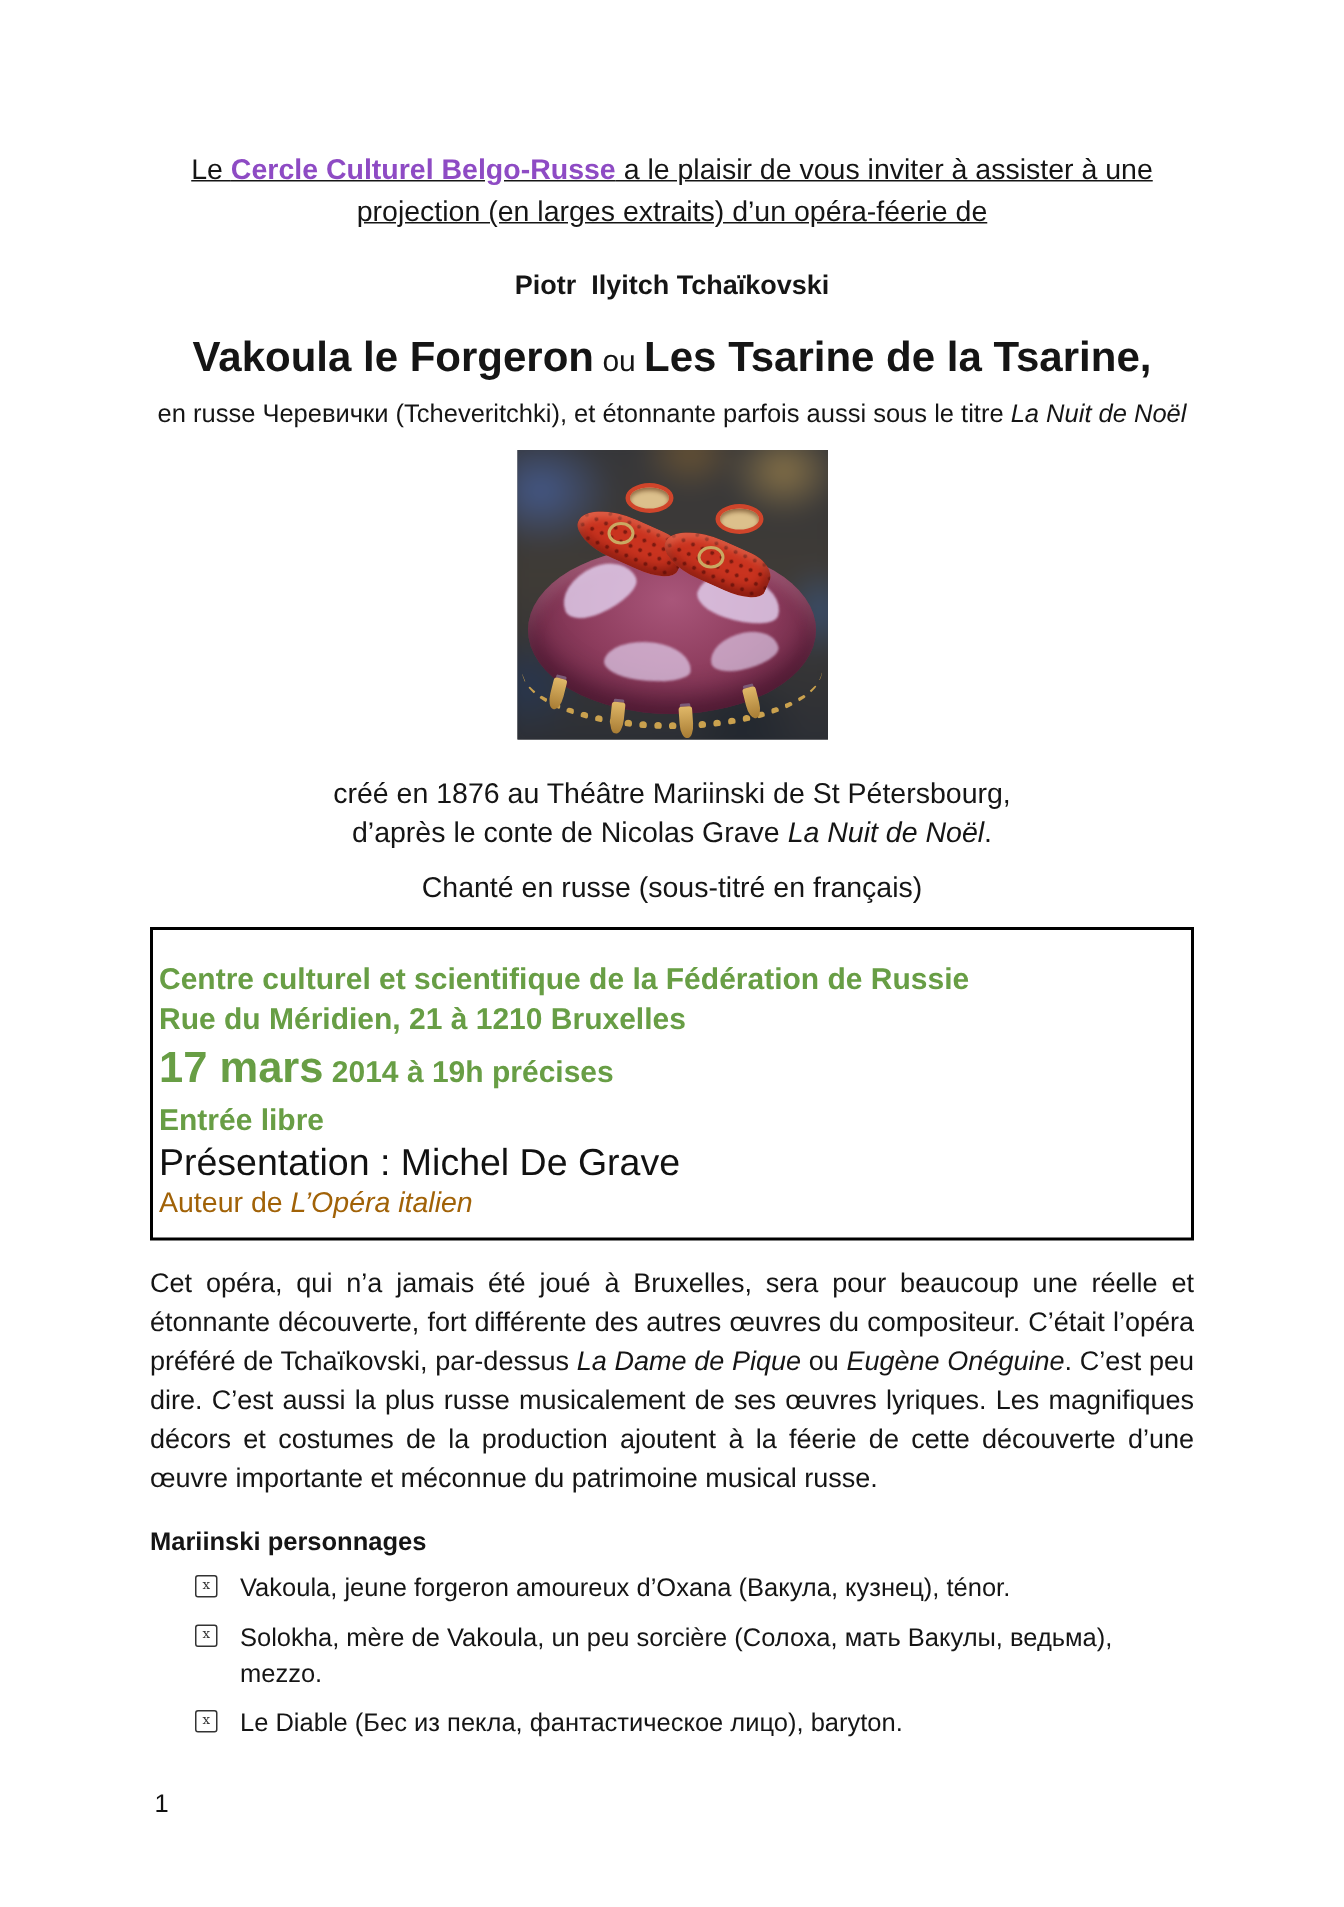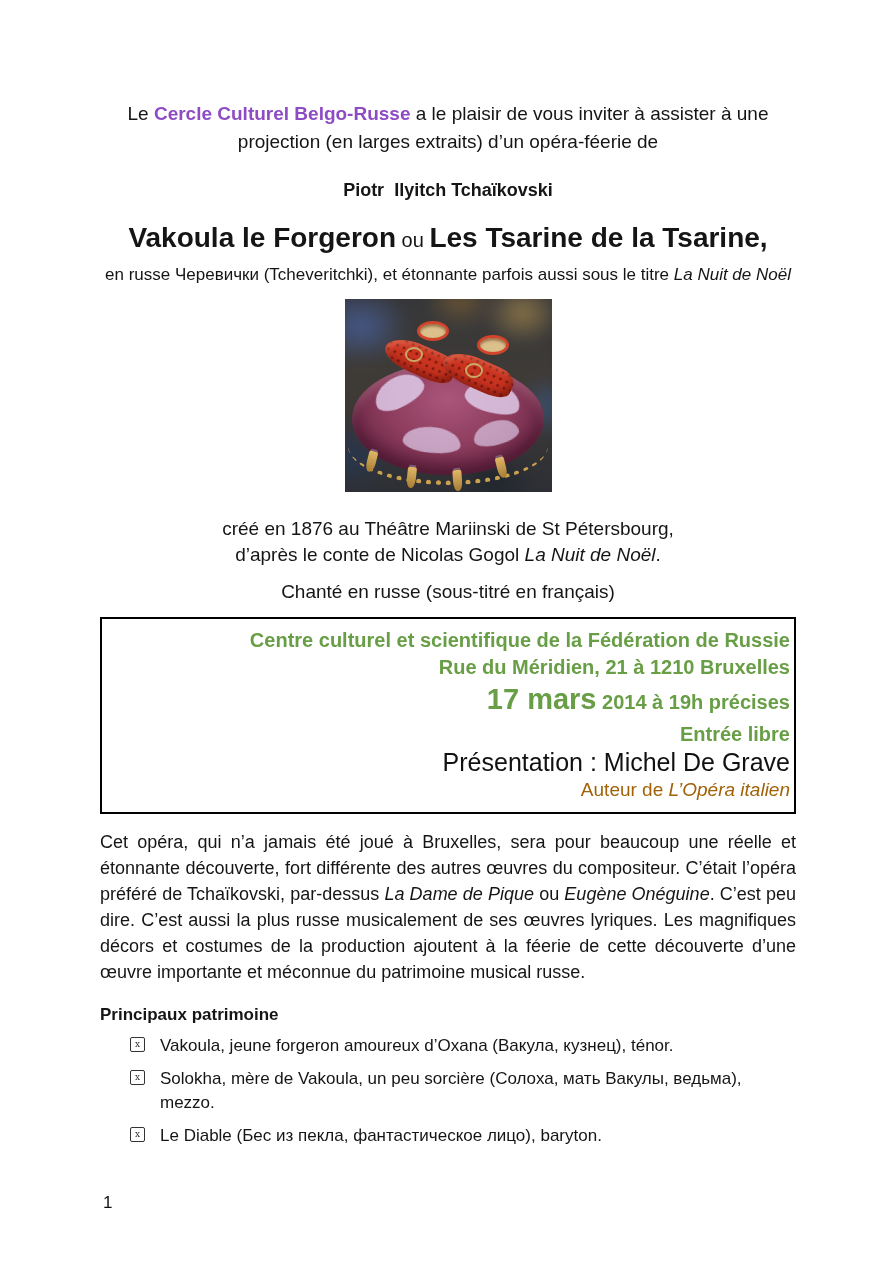--- a/index.html
+++ b/index.html
@@ -12,21 +12,21 @@
     overflow:hidden;
   }
   .page{
     width:696px;
     margin:0 auto 0 100px;
     padding-top:100px;
     box-sizing:border-box;
   }
   
   .intro{
-    font-size:19px;line-height:28px;text-align:center;margin:0;
+    font-size:19px;line-height:28px;text-align:center;margin:0;text-decoration:underline;
   }
   .intro .purple{color:#8e4bc4;font-weight:bold;}
   
   .composer{
     font-size:18px;font-weight:bold;text-align:center;
     margin:24px 0 0 0;white-space:pre-wrap;
   }
   .opera-title{
     font-size:28px;font-weight:bold;text-align:center;line-height:35px;
     margin:19px 0 0 0;
@@ -88,22 +88,22 @@
   }
   .shoe .buckle{
     position:absolute;width:14px;height:11px;border:2px solid #c9a963;
     border-radius:50%;background:rgba(0,0,0,0);
   }
   
   .creation{font-size:19px;line-height:26px;text-align:center;margin:24px 0 0 0;}
   .chante{font-size:19px;text-align:center;margin:13px 0 0 0;}
   
   .event-box{
-    border:2px solid #000;margin-top:14px;padding:8px 4px 9px;
-    text-align:right;box-sizing:border-box;
+    border:2px solid #000;margin-top:14px;padding:20px 4px 9px;
+    text-align:left;box-sizing:border-box;
   }
   .event-box .green{color:#689e45;font-weight:bold;}
   .ev-venue,.ev-address,.ev-admission{font-size:20px;line-height:27px;}
   .ev-date{font-size:20px;line-height:37px;}
   .ev-date .big{font-size:29px;}
   .ev-presenter{font-size:25px;font-weight:normal;line-height:29px;color:#111;}
   .ev-author{font-size:19px;line-height:26px;color:#a16207;}
   
   .description{
     font-size:18px;line-height:26px;text-align:justify;margin:15px 0 0 0;
@@ -156,36 +156,36 @@
       <div class="opening" style="left:36px;top:4px;"></div>
       <div class="buckle" style="left:24px;top:32px;"></div>
     </div>
     <div class="fringe"></div>
     <div class="tassel" style="left:22px;top:152px;transform:rotate(14deg);"></div>
     <div class="tassel" style="left:62px;top:168px;transform:rotate(6deg);"></div>
     <div class="tassel" style="left:108px;top:171px;transform:rotate(-4deg);"></div>
     <div class="tassel" style="left:152px;top:158px;transform:rotate(-14deg);"></div>
   </div>
 
-  <p class="creation"><span>créé en 1876 au Théâtre Mariinski de St Pétersbourg,</span><br><span>d’après le conte de Nicolas Gogol </span><span class="it">La Nuit de Noël</span><span>.</span></p>
+  <p class="creation"><span>créé en 1876 au Théâtre Mariinski de St Pétersbourg,</span><br><span>d’après le conte de Nicolas Grave </span><span class="it">La Nuit de Noël</span><span>.</span></p>
 
   <p class="chante">Chanté en russe (sous-titré en français)</p>
 
   <div class="event-box">
     <div class="ev-venue green">Centre culturel et scientifique de la Fédération de Russie</div>
     <div class="ev-address green">Rue du Méridien, 21 à 1210 Bruxelles</div>
     <div class="ev-date green"><span class="big">17 mars</span><span> 2014 à 19h précises</span></div>
     <div class="ev-admission green">Entrée libre</div>
     <div class="ev-presenter">Présentation : Michel De Grave</div>
     <div class="ev-author"><span>Auteur de </span><span class="it">L’Opéra italien</span></div>
   </div>
 
   <p class="description"><span>Cet opéra, qui n’a jamais été joué à Bruxelles, sera pour beaucoup une réelle et étonnante découverte, fort différente des autres œuvres du compositeur. C’était l’opéra préféré de Tchaïkovski, par-dessus </span><span class="it">La Dame de Pique</span><span> ou </span><span class="it">Eugène Onéguine</span><span>. C’est peu dire. C’est aussi la plus russe musicalement de ses œuvres lyriques. Les magnifiques décors et costumes de la production ajoutent à la féerie de cette découverte d’une œuvre importante et méconnue du patrimoine musical russe.</span></p>
 
-  <h3 class="characters-heading">Principaux patrimoine</h3>
+  <h3 class="characters-heading">Mariinski personnages</h3>
 
   <ul class="char-list">
     <li class="char-item"><span class="bullet-box">x</span><span>Vakoula, jeune forgeron amoureux d’Oxana (Вакула, кузнец), ténor.</span></li>
     <li class="char-item"><span class="bullet-box">x</span><span>Solokha, mère de Vakoula, un peu sorcière (Солоха, мать Вакулы, ведьма), mezzo.</span></li>
     <li class="char-item"><span class="bullet-box">x</span><span>Le Diable (Бес из пекла, фантастическое лицо), baryton.</span></li>
   </ul>
 
 </div>
 
 <div class="page-number">1</div>

